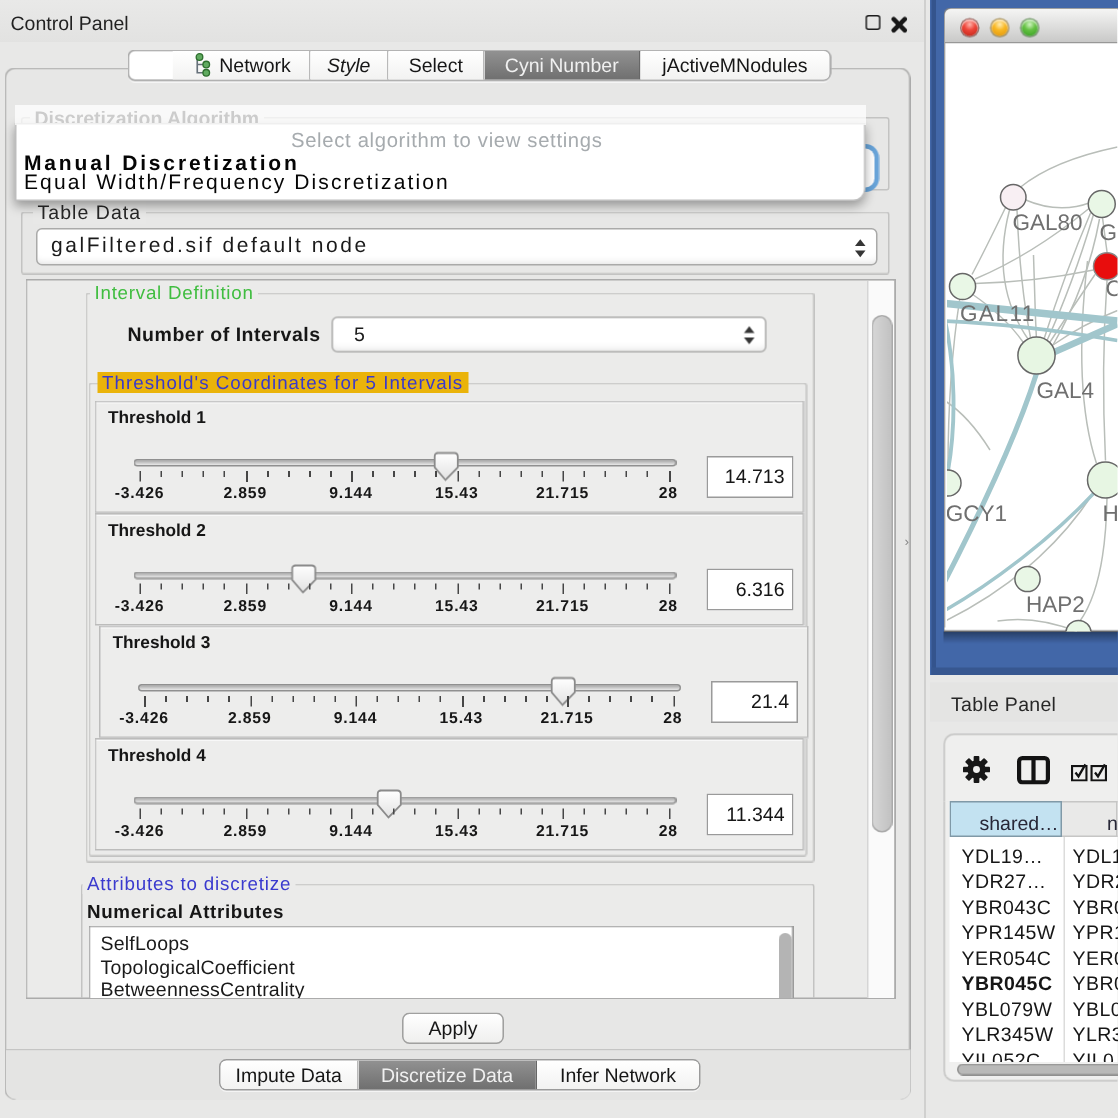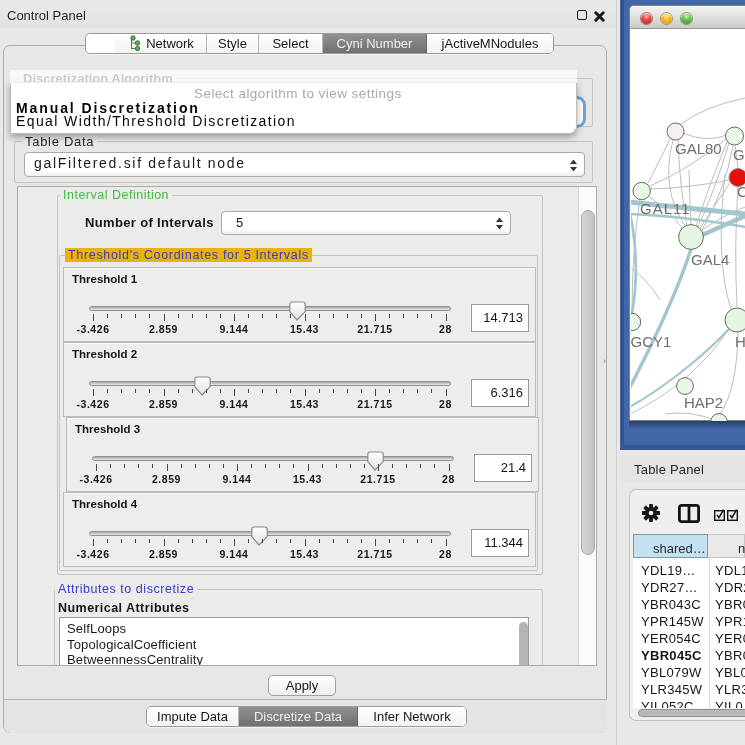--- a/index.html
+++ b/index.html
@@ -51,21 +51,21 @@
 
 <div class="tabseg abs" style="left:85px;top:33px;padding-left:29px;">
   <div class="seg" style="width:92px;">
     <svg width="15" height="17" viewBox="0 0 15 17" style="margin-right:4px;">
       <path d="M4.5 3.5 L4.5 14 M4.5 8 L10 8 M4.5 13.5 L10 13.5" stroke="#66707a" stroke-width="1.1" fill="none"></path>
       <circle cx="6" cy="3" r="2.2" fill="#5faa5f" stroke="#2c6e2c" stroke-width="0.9"></circle>
       <circle cx="10.5" cy="8" r="2.2" fill="#5faa5f" stroke="#2c6e2c" stroke-width="0.9"></circle>
       <circle cx="10.5" cy="13.5" r="2.2" fill="#5faa5f" stroke="#2c6e2c" stroke-width="0.9"></circle>
     </svg>
     Network</div>
-  <div class="seg" style="width:52px;">Style</div>
+  <div class="seg" style="width:52px;font-style:italic;">Style</div>
   <div class="seg" style="width:64px;">Select</div>
   <div class="seg sel" style="width:104px;">Cyni Number</div>
   <div class="seg" style="width:126px;">jActiveMNodules</div>
 </div>
 
 <div class="tbox" style="left:14px;top:78px;width:579px;height:49px;">
   <div class="tlabel" style="font-weight:bold;color:rgba(51,51,51,.99);font-size:13px;">Discretization Algorithm</div>
 </div>
 
 <div class="abs" style="left:24px;top:99px;width:559px;height:26px;border-radius:6px;background:#fff;box-shadow:0 0 0 3px #67a3d9;"></div>
@@ -80,21 +80,21 @@
           <path d="M4.5 0.5 L8 5 L1 5 Z" fill="#333"></path>
           <path d="M4.5 12.5 L8 8 L1 8 Z" fill="#333"></path>
         </svg>
       </div>
 </div>
 
 <div class="abs" style="left:10px;top:82px;width:567px;height:52px;background:#fff;border:1px solid #bebebe;border-radius:0 0 8px 0;box-shadow:0 3px 7px rgba(0,0,0,0.35);"></div>
 <div class="abs" style="left:10px;top:70px;width:567px;height:13px;background:rgba(255,255,255,0.75);"></div>
 <div class="abs" style="left:194px;top:86px;width:300px;font-size:13.5px;color:rgba(164,169,173,.99);letter-spacing:0.45px;">Select algorithm to view settings</div>
 <div class="abs" style="left:16px;top:100px;font-size:14px;font-weight:bold;color:rgba(0,0,0,.99);letter-spacing:1.9px;">Manual Discretization</div>
-<div class="abs" style="left:16px;top:113px;font-size:14px;color:rgba(0,0,0,.99);letter-spacing:1.4px;">Equal Width/Threshold Discretization</div>
+<div class="abs" style="left:16px;top:113px;font-size:14px;color:rgba(0,0,0,.99);letter-spacing:1.4px;">Equal Width/Frequency Discretization</div>
 
 <div class="abs" style="left:17px;top:186px;width:580px;height:480px;border:1px solid #ababaa;background:#ebebea;overflow:hidden;">
 
   <div class="abs" style="left:560px;top:0;width:20px;height:480px;background:#fafafa;border-left:1px solid #d5d5d5;"></div>
   <div class="abs" style="left:563px;top:23px;width:14px;height:345px;border:1px solid #a9a9a9;border-radius:7px;background:linear-gradient(90deg,#d6d6d6,#c2c2c2);"></div>
 
   <div class="tbox" style="left:39px;top:8px;width:486px;height:380px;">
     <div class="tlabel" style="color:rgba(60,188,60,.99);background:#ebebea;letter-spacing:0.5px;left:2px;">Interval Definition</div>
   </div>
   <div class="abs" style="left:67px;top:28px;font-size:13px;font-weight:bold;color:rgba(17,17,17,.99);letter-spacing:0.35px;">Number of Intervals</div>

